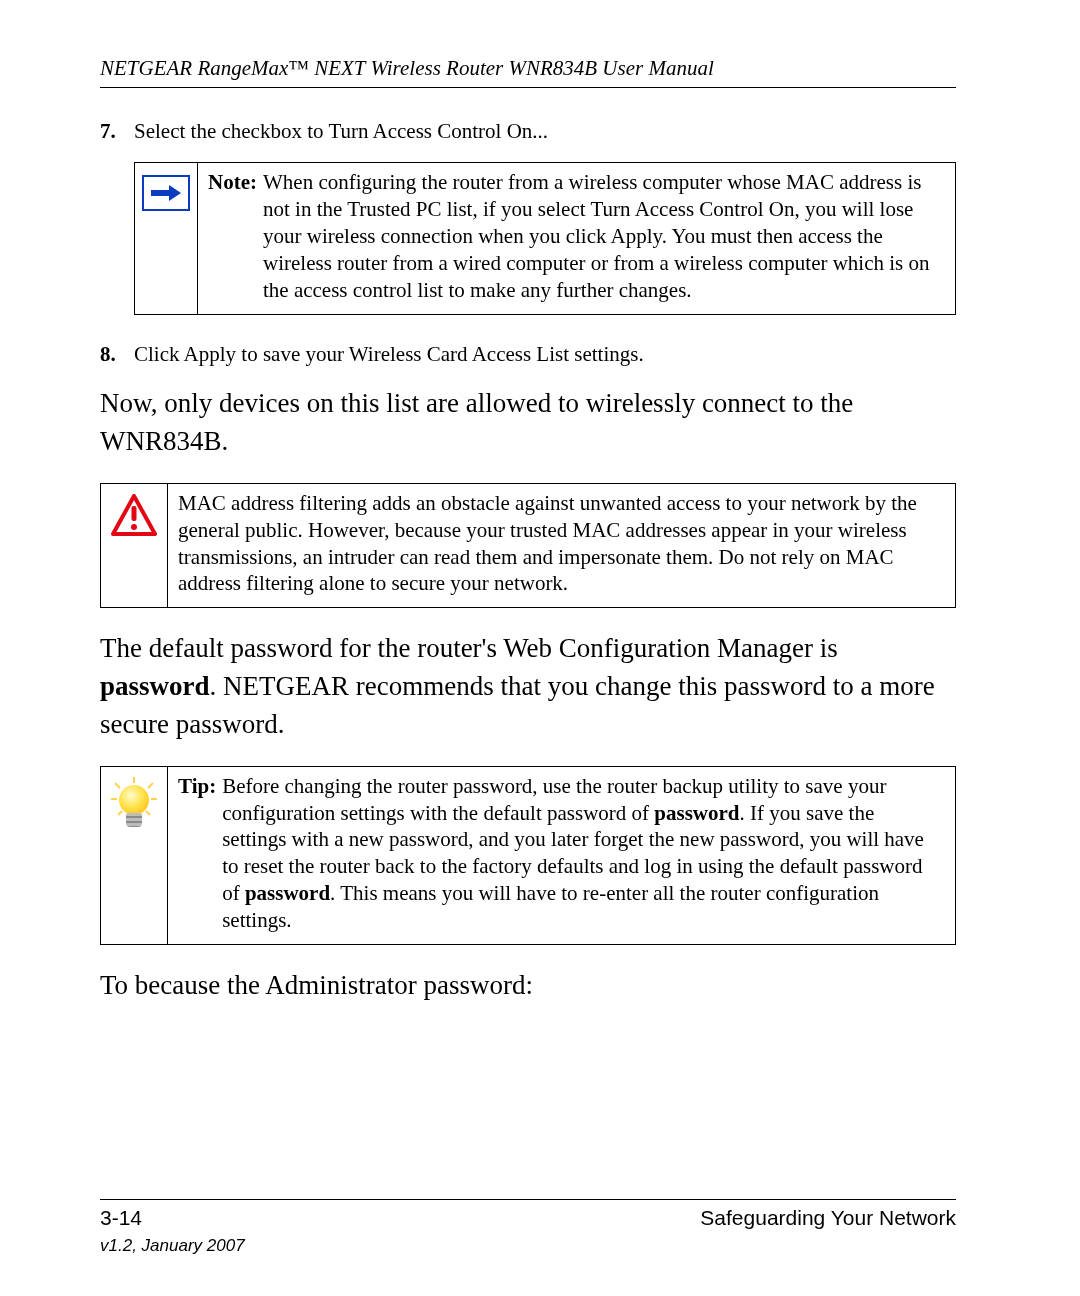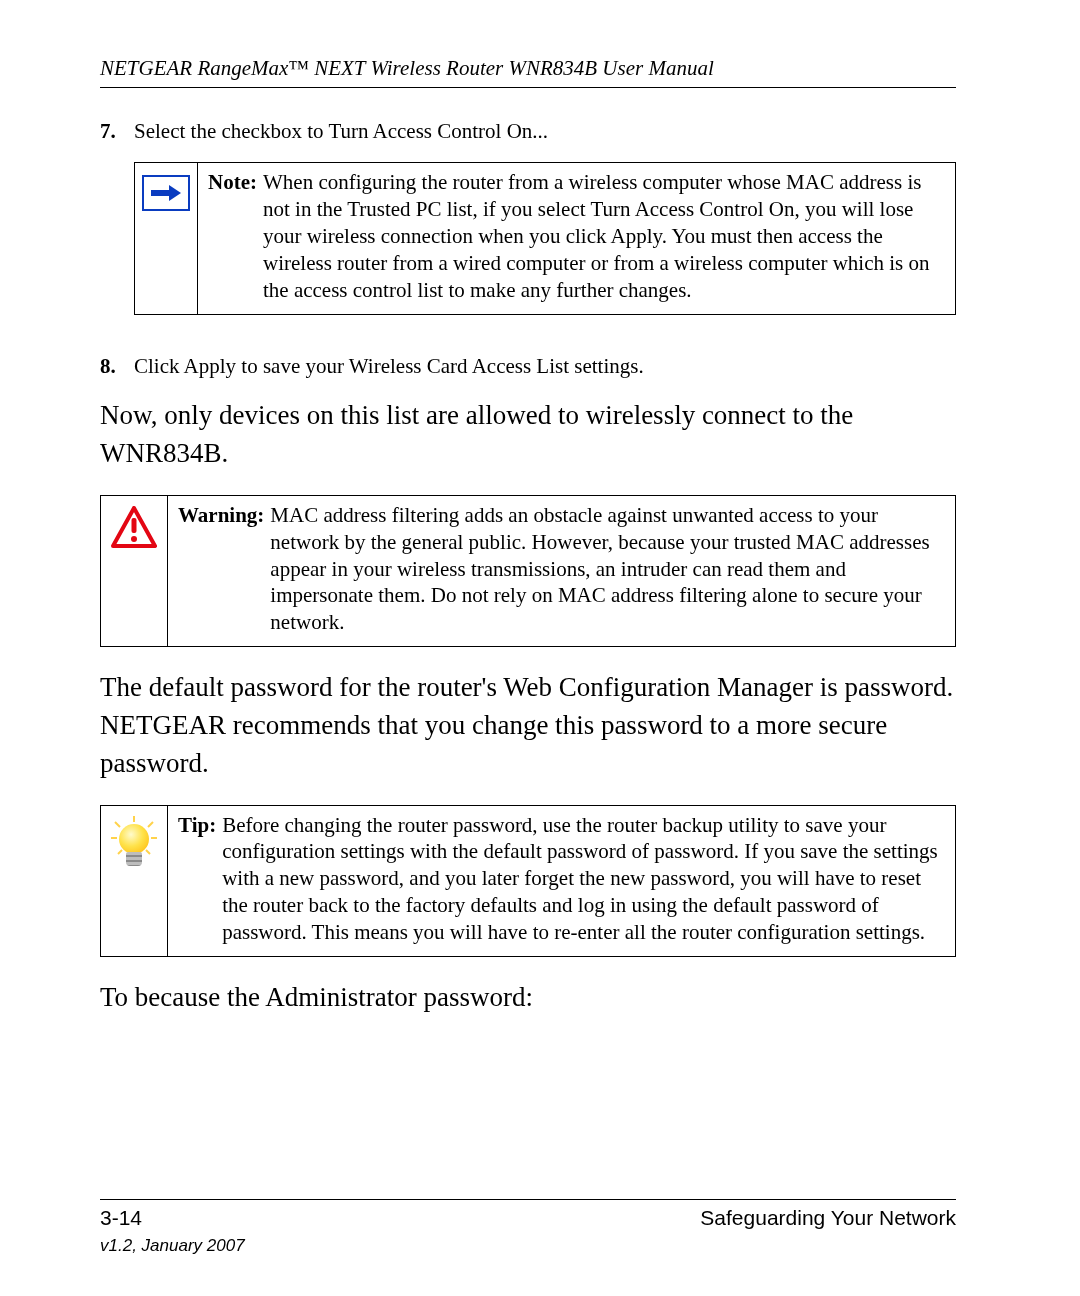--- a/index.html
+++ b/index.html
@@ -39,21 +39,21 @@
     margin: 0 0 16px 0;
   }
   .step .num {
     width: 34px;
     flex: 0 0 34px;
     font-weight: bold;
   }
   .step .txt { flex: 1; }
   .callout {
     border: 1px solid #000;
-    margin: 0 0 36px 34px;
+    margin: 0 0 24px 34px;
     display: flex;
   }
   .callout-full {
     border: 1px solid #000;
     margin: 0 0 22px 0;
     display: flex;
   }
   .callout .iconcell, .callout-full .iconcell {
     border-right: 1px solid #000;
     width: 62px;
@@ -78,21 +78,21 @@
     font-size: 27px;
     line-height: 1.4;
     margin: 0 0 22px 0;
   }
   h2.section {
     font-family: Arial, Helvetica, sans-serif;
     font-weight: bold;
     font-size: 28px;
     margin: 38px 0 48px 0;
   }
-  .default-pw { font-weight: normal; }
+  .default-pw { font-weight: bold; }
   .footer {
     position: absolute;
     left: 100px; right: 100px;
     bottom: 40px;
   }
   .footer-row {
     display: flex;
     justify-content: space-between;
     font-family: Arial, Helvetica, sans-serif;
     font-size: 21px;
@@ -173,21 +173,20 @@
       <span class="warn-tri">
         <svg width="46" height="42" viewBox="0 0 46 42">
           <polygon points="23,2 44,40 2,40" fill="none" stroke="#e30613" stroke-width="4" stroke-linejoin="round"></polygon>
           <rect x="20.5" y="12" width="5" height="15" rx="2" fill="#e30613"></rect>
           <circle cx="23" cy="33" r="3" fill="#e30613"></circle>
         </svg>
       </span>
     </div>
     <div class="body">
       <div class="hanging">
-        <span class="lead">Warning:</span>
         <span class="rest">MAC address filtering adds an obstacle against unwanted access to your network by the general public. However, because your trusted MAC addresses appear in your wireless transmissions, an intruder can read them and impersonate them. Do not rely on MAC address filtering alone to secure your network.</span>
       </div>
     </div>
   </div>
 
 
   <p class="para">
     <span>The default password for the router's Web Configuration Manager is </span><span class="default-pw">password</span><span>. NETGEAR recommends that you change this password to a more secure password.</span>
   </p>
 

